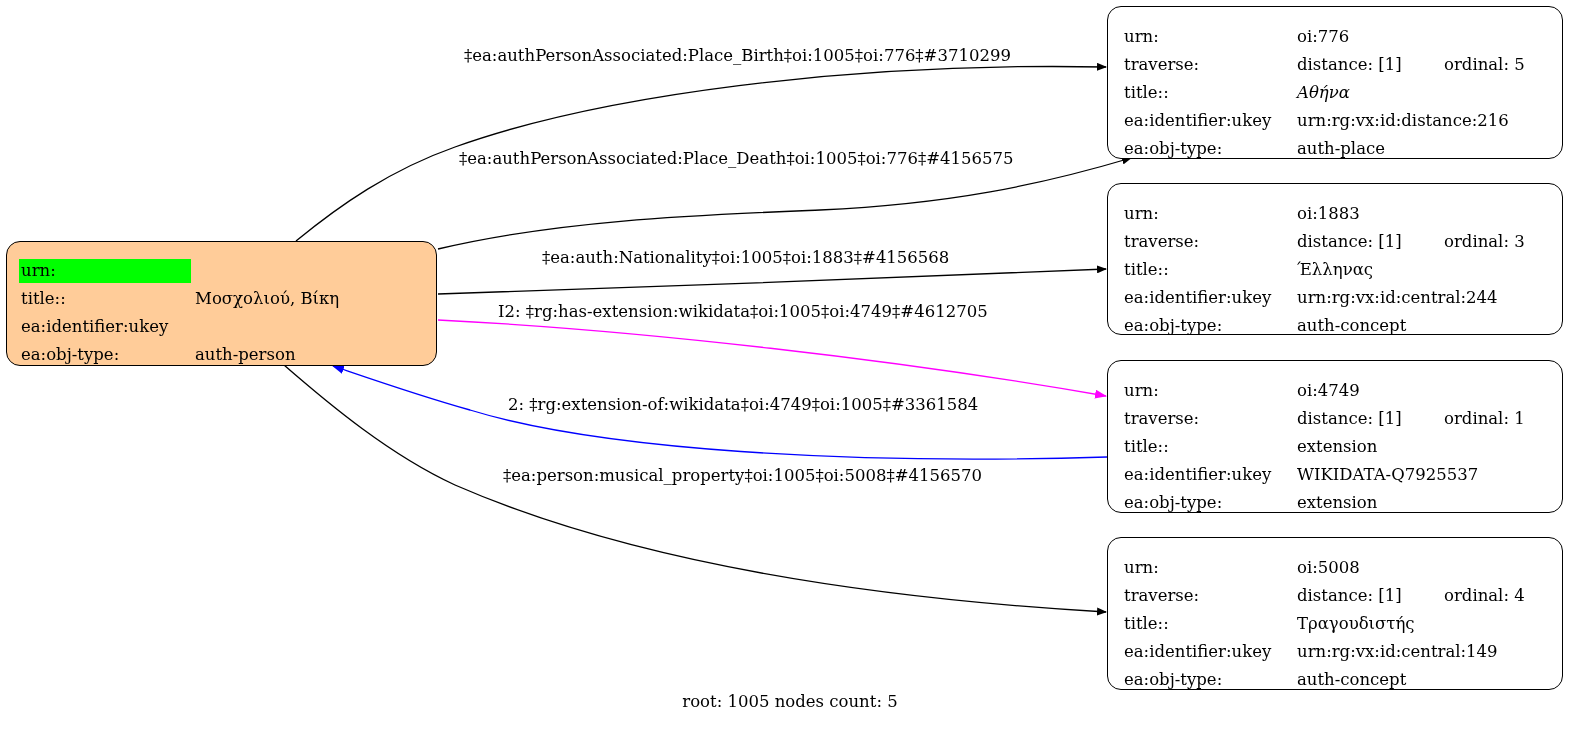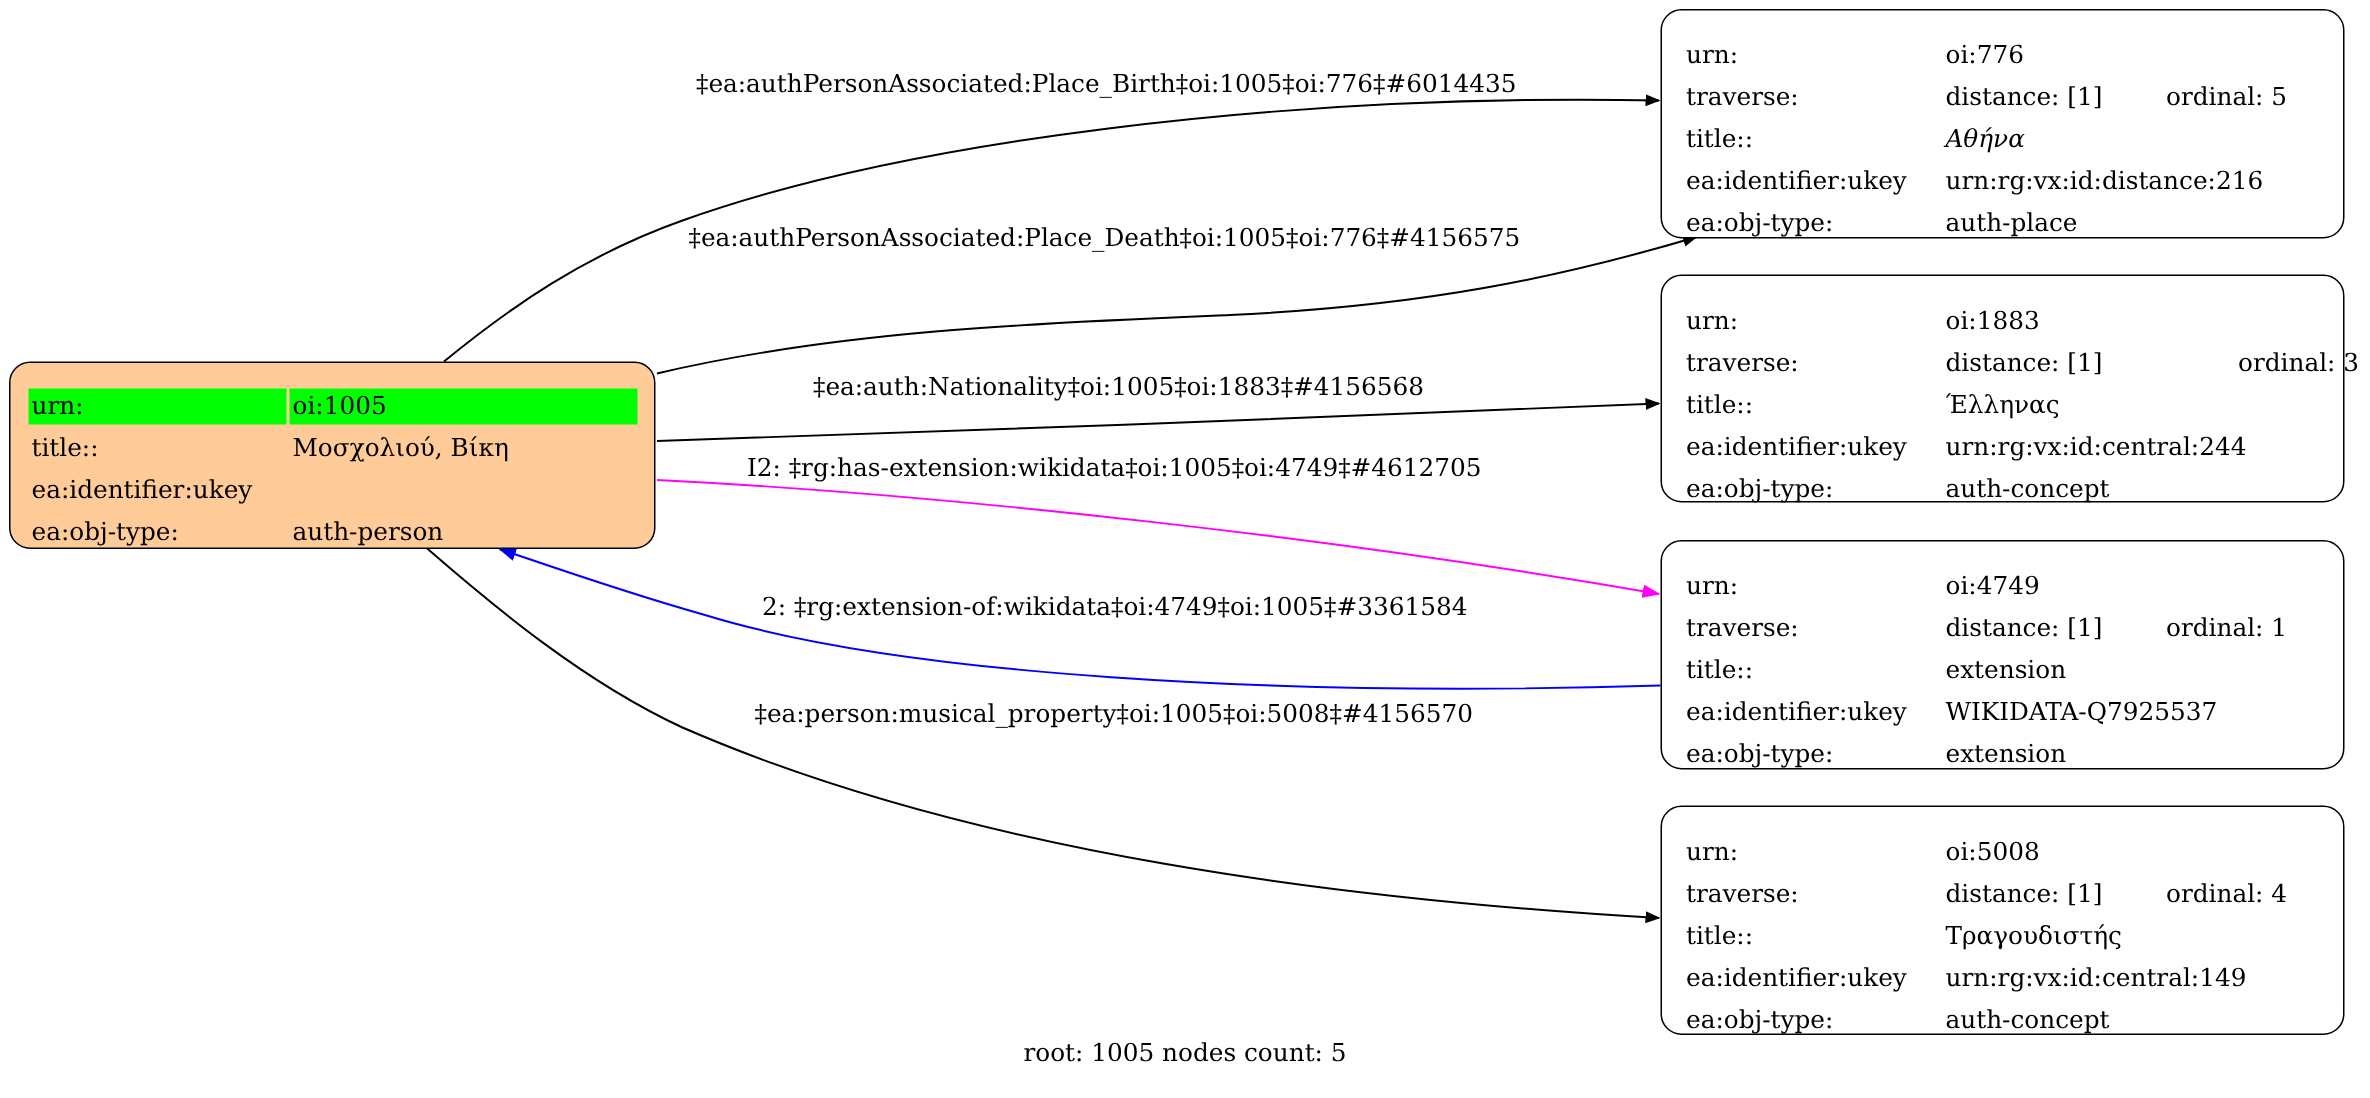--- a/index.html
+++ b/index.html
@@ -34,31 +34,30 @@
     </marker>
   </defs>
   <path d="M296,241 C340,205 390,170 455,147 C600,95 850,62 1106,67" stroke="#000" stroke-width="1.3" fill="none" marker-end="url(#ah-black)"></path>
   <path d="M438,249 C560,220 700,215 820,210 C950,204 1040,185 1131,158" stroke="#000" stroke-width="1.3" fill="none" marker-end="url(#ah-black)"></path>
   <path d="M438,294 C650,288 900,277 1106,269" stroke="#000" stroke-width="1.3" fill="none" marker-end="url(#ah-black)"></path>
   <path d="M438,320 C640,330 900,360 1106,396" stroke="#ff00ff" stroke-width="1.3" fill="none" marker-end="url(#ah-magenta)"></path>
   <path d="M1107,457 C850,465 600,450 470,410 C420,396 380,382 333,366" stroke="#0000ff" stroke-width="1.3" fill="none" marker-end="url(#ah-blue)"></path>
   <path d="M284,365 C330,405 390,455 455,485 C650,570 900,600 1106,612" stroke="#000" stroke-width="1.3" fill="none" marker-end="url(#ah-black)"></path>
 </svg>
 
-<div class="edge-label" style="left:464px; top:46px;">‡ea:authPersonAssociated:Place_Birth‡oi:1005‡oi:776‡#6014435</div>
+<div class="edge-label" style="left:464px; top:46px;">‡ea:authPersonAssociated:Place_Birth‡oi:1005‡oi:776‡#3710299</div>
 <div class="edge-label" style="left:459px; top:149px;">‡ea:authPersonAssociated:Place_Death‡oi:1005‡oi:776‡#4156575</div>
 <div class="edge-label" style="left:542px; top:248px;">‡ea:auth:Nationality‡oi:1005‡oi:1883‡#4156568</div>
 <div class="edge-label" style="left:498px; top:302px;">I2: ‡rg:has-extension:wikidata‡oi:1005‡oi:4749‡#4612705</div>
 <div class="edge-label" style="left:508px; top:395px;">2: ‡rg:extension-of:wikidata‡oi:4749‡oi:1005‡#3361584</div>
 <div class="edge-label" style="left:503px; top:466px;">‡ea:person:musical_property‡oi:1005‡oi:5008‡#4156570</div>
 
 <div class="node root" style="left: 6px; top: 241px; width: 431px; height: 125px; background: rgb(255, 204, 153);">
   <div class="row" style="top:5px; width:100%;">
     <span class="cell hl" style="left: 12px; width: 170px; padding-left: 2px; background: rgb(0, 255, 0);">urn:</span>
-    <span class="cell hl" style="left: 186px; width: 230px; padding-left: 2px; background: rgb(0, 255, 0);">oi:1005</span>
   </div>
   <div class="row" style="top:33px; width:100%;">
     <span class="cell" style="left:14px;">title::</span>
     <span class="cell" style="left:188px;">Μοσχολιού, Βίκη</span>
   </div>
   <div class="row" style="top:61px; width:100%;">
     <span class="cell" style="left:14px;">ea:identifier:ukey</span>
   </div>
   <div class="row" style="top:89px; width:100%;">
     <span class="cell" style="left:14px;">ea:obj-type:</span>
@@ -91,21 +90,21 @@
 </div>
 
 <div class="node" style="left:1107px; top:183px; width:456px; height:152px;">
   <div class="row" style="top:6px;">
       <span class="cell" style="left:16px;">urn:</span>
       <span class="cell" style="left:189px;">oi:1883</span>
     </div>
   <div class="row" style="top:34px;">
       <span class="cell" style="left:16px;">traverse:</span>
       <span class="cell" style="left:189px;">distance: [1]</span>
-      <span class="cell" style="left:336px;margin-left:48px;">ordinal: 3</span>
+      <span class="cell" style="left:336px;">ordinal: 3</span>
     </div>
   <div class="row" style="top:62px;">
       <span class="cell" style="left:16px;">title::</span>
       <span class="cell" style="left:189px;">Έλληνας</span>
     </div>
   <div class="row" style="top:90px;">
       <span class="cell" style="left:16px;">ea:identifier:ukey</span>
       <span class="cell" style="left:189px;">urn:rg:vx:id:central:244</span>
     </div>
   <div class="row" style="top:118px;">

